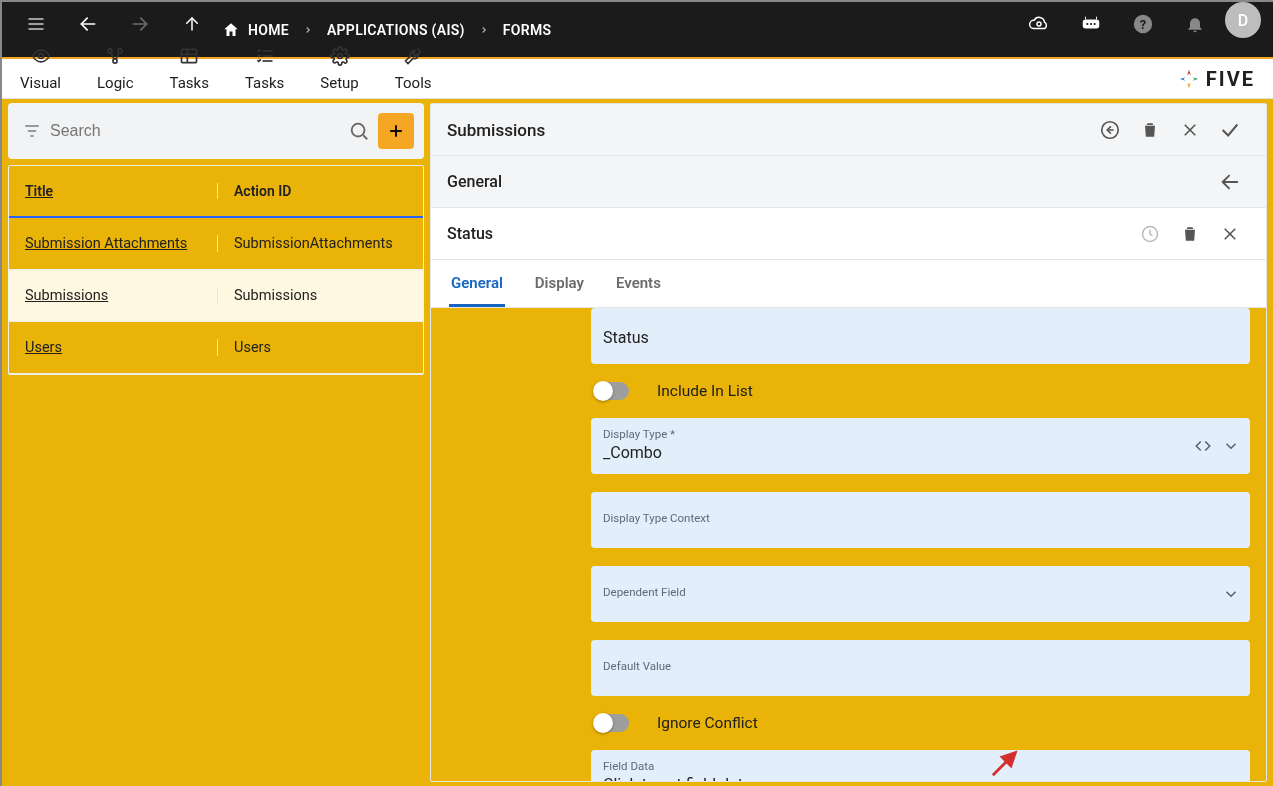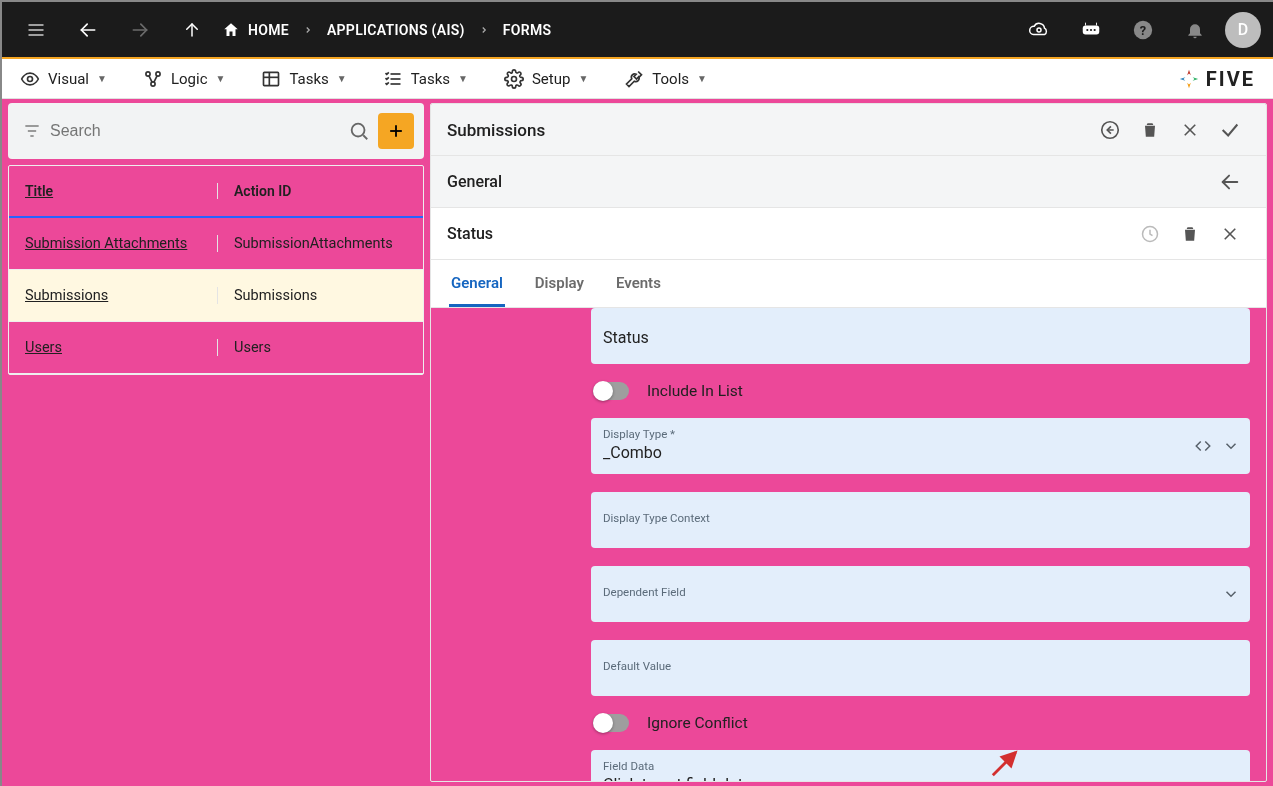--- a/index.html
+++ b/index.html
@@ -1,34 +1,34 @@
 <!DOCTYPE html>
 <html><head>
 <meta charset="utf-8">
 <style>
   * { box-sizing: border-box; margin: 0; padding: 0; }
   html, body { width: 1273px; height: 786px; font-family: -apple-system, "Segoe UI", Roboto, Arial, sans-serif; font-size: 14px; color: #212121; background: #fff; overflow: hidden; border: 1px solid #888; }
   
-  .topbar { background: #1b1b1b; height: 55px; display: flex; align-items: center; padding: 0 12px; color: #fff; gap: 8px; }
+  .topbar { background: #1b1b1b; height: 55px; display: flex; padding: 0 12px; color: #fff; gap: 8px; }
   .topbar .icon-btn { width: 44px; height: 44px; display: inline-flex; align-items: center; justify-content: center; border-radius: 50%; cursor: pointer; }
   .topbar .icon-btn.disabled { opacity: .35; cursor: default; }
   .topbar .breadcrumb { display: flex; align-items: center; gap: 12px; font-weight: 600; font-size: 14px; letter-spacing: .3px; }
   .topbar .breadcrumb .crumb { display: flex; align-items: center; gap: 8px; cursor: pointer; }
   .topbar .chev { color: #aaa; font-size: 14px; margin: 0 2px; }
   .topbar .spacer { flex: 1; }
   .topbar .avatar { width: 36px; height: 36px; border-radius: 50%; background: #bdbdbd; color: #fff; display: flex; align-items: center; justify-content: center; font-weight: 500; font-size: 16px; }
   .top-accent { height: 2px; background: #f5a623; }
   
   .menubar { height: 40px; background: #fff; border-bottom: 1px solid #e0e0e0; display: flex; align-items: center; padding: 0 18px; gap: 36px; }
-  .menubar .mitem { display: flex; align-items: center; gap: 8px; cursor: pointer; font-size: 15px; color: #212121; }
+  .menubar .mitem { display: flex; align-items: center; gap: 8px; cursor: pointer; font-size: 15px; color: #212121; flex-direction: column; }
   .menubar .mitem .tri { font-size: 10px; color: #666; }
   .menubar .brand { margin-left: auto; font-weight: 700; font-size: 20px; letter-spacing: 2px; display: flex; align-items: center; gap: 6px; }
   .brand-icon { width: 22px; height: 22px; display: inline-block; position: relative; }
   
-  .workspace { display: flex; height: calc(786px - 55px - 2px - 40px - 2px); padding: 0; background: #ec4899; }
+  .workspace { display: flex; height: calc(786px - 55px - 2px - 40px - 2px); padding: 0; background: #eab308; }
   
   .leftpanel { width: 428px; min-width: 428px; border-right: none; padding: 4px 6px 4px 6px; display: flex; flex-direction: column; }
   .searchbar { background: #f2f3f4; border-radius: 4px; height: 56px; display: flex; align-items: center; padding: 0 10px 0 14px; gap: 8px; margin-bottom: 6px; }
   .searchbar input { flex: 1; border: none; background: transparent; font-size: 16px; color: #555; outline: none; }
   .searchbar .addbtn { width: 36px; height: 36px; background: #f5a623; border-radius: 4px; display: flex; align-items: center; justify-content: center; cursor: pointer; }
   .table { border: 1px solid #eee; border-radius: 2px; }
   .thead { display: flex; height: 52px; align-items: center; border-bottom: 2px solid #2962ff; font-weight: 600; font-size: 14px; }
   .thead .cell { padding: 0 16px; }
   .cell.title { width: 208px; text-decoration: underline; }
   .cell.action { flex: 1; border-left: 1px solid #e4e4e4; }
@@ -47,21 +47,21 @@
   .tab { padding: 12px 2px; font-size: 15px; font-weight: 600; color: #6b6b6b; cursor: pointer; border-bottom: 3px solid transparent; }
   .tab.active { color: #1565c0; border-bottom-color: #1565c0; }
   
   .formarea { flex: 1; overflow-y: auto; padding: 0 16px 14px 160px; position: relative; }
   .formarea::-webkit-scrollbar { width: 10px; }
   .formarea::-webkit-scrollbar-thumb { background: #bdbdbd; border-radius: 5px; }
   .field { background: #e3eefb; border-radius: 4px; margin-bottom: 18px; padding: 6px 12px 10px 12px; position: relative; min-height: 56px; display:flex; flex-direction:column; justify-content:center; }
   .field .flabel { font-size: 11.5px; color: #5b6b7a; }
   .field .fvalue { font-size: 16px; color: #222; margin-top: 2px; }
   .field .ficons { position: absolute; right: 10px; top: 50%; transform: translateY(-50%); display: flex; gap: 10px; color: #57606a; }
-  .toggle-row { display: flex; align-items: center; gap: 18px; margin-bottom: 18px; padding-left: 2px; }
+  .toggle-row { display: flex; align-items: center; gap: 28px; margin-bottom: 18px; padding-left: 2px; }
   .toggle { width: 36px; height: 18px; background: #9e9e9e; border-radius: 10px; position: relative; cursor: pointer; }
   .toggle .knob { position: absolute; left: 0; top: -1px; width: 20px; height: 20px; background: #fff; border-radius: 50%; box-shadow: 0 1px 3px rgba(0,0,0,.35); }
   .toggle-label { font-size: 15.5px; }
   
   .arrow { position: absolute; left: 560px; bottom: 8px; width: 34px; height: 34px; pointer-events:none; }
   
   svg { display: block; }
 </style>
 </head>
 <body>

